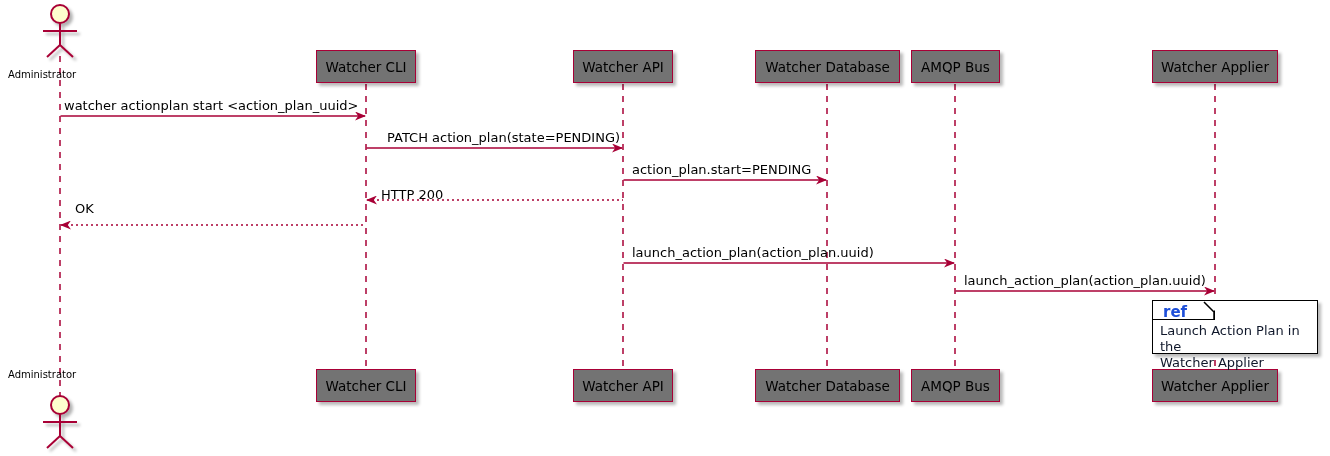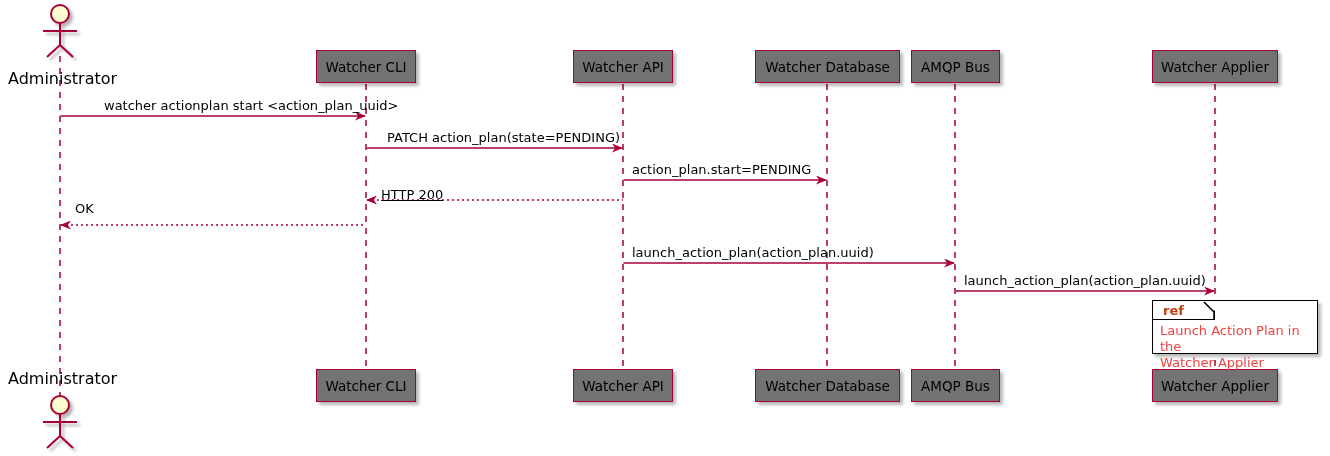--- a/index.html
+++ b/index.html
@@ -40,21 +40,21 @@
   }
   .participant-label {
     font-family: "DejaVu Sans", sans-serif;
     font-size: 13.5px;
     color: #000000;
     white-space: nowrap;
   }
   .actor-label {
     position: absolute;
     font-family: "DejaVu Sans", sans-serif;
-    font-size: 16px;
+    font-size: 10px;
     color: #000000;
     white-space: nowrap;
   }
   .ref-box {
     position: absolute;
     background: #FFFFFF;
     border: 1.5px solid #000000;
     box-sizing: border-box;
     box-shadow: 3px 3px 3px rgba(0,0,0,0.28);
   }
@@ -65,31 +65,31 @@
     box-sizing: border-box;
     background: #FFFFFF;
     border-right: 1.5px solid #000000;
     border-bottom: 1.5px solid #000000;
   }
   .ref-tab-text {
     position: absolute;
     left: 10px;
     top: 2px;
     font-family: "DejaVu Sans", sans-serif;
-    font-size: 13px;
+    font-size: 15px;
     font-weight: bold;
-    color: #c2410c;
+    color: #1d4ed8;
   }
   .ref-body {
     position: absolute;
     left: 7px;
     top: 22px;
     font-family: "DejaVu Sans", sans-serif;
     font-size: 13px;
-    color: #ef4444;
+    color: #0f172a;
     line-height: 16px;
     white-space: pre-line;
   }
 </style>
 </head>
 <body>
 
 <svg id="diagram" width="1330" height="456" viewBox="0 0 1330 456" xmlns="http://www.w3.org/2000/svg">
   <defs>
     <marker id="arrowhead" markerWidth="11" markerHeight="9" refX="10" refY="4.5" orient="auto" markerUnits="userSpaceOnUse">
@@ -166,24 +166,24 @@
 <div class="participant-box" style="left:755px; top:369px; width:145px; height:33px;">
   <span class="participant-label">Watcher Database</span>
 </div>
 <div class="participant-box" style="left:911px; top:369px; width:89px; height:33px;">
   <span class="participant-label">AMQP Bus</span>
 </div>
 <div class="participant-box" style="left:1152px; top:369px; width:126px; height:33px;">
   <span class="participant-label">Watcher Applier</span>
 </div>
 
-<div class="msg-label" style="left:64px; top:99px;margin-left:40px;">watcher actionplan start &lt;action_plan_uuid&gt;</div>
+<div class="msg-label" style="left:64px; top:99px;">watcher actionplan start &lt;action_plan_uuid&gt;</div>
 <div class="msg-label" style="left:375px; top:131px;margin-left:12px;">PATCH action_plan(state=PENDING)</div>
 <div class="msg-label" style="left:632px; top:163px;">action_plan.start=PENDING</div>
-<div class="msg-label" style="left:381px; top:188px;text-decoration:underline;">HTTP 200</div>
+<div class="msg-label" style="left:381px; top:188px;">HTTP 200</div>
 <div class="msg-label" style="left:75px; top:202px;">OK</div>
 <div class="msg-label" style="left:632px; top:246px;">launch_action_plan(action_plan.uuid)</div>
 <div class="msg-label" style="left:964px; top:274px;">launch_action_plan(action_plan.uuid)</div>
 
 <div class="ref-box" style="left:1152px; top:300px; width:166px; height:54px;">
   <div class="ref-tab" style="width:62px; clip-path: polygon(0 0, 52px 0, 62px 10px, 62px 19px, 0 19px);">
   </div>
   <svg style="position:absolute; left:50px; top:0px;" width="14" height="20" viewBox="0 0 14 20">
     <path d="M1,1 L11,11 L11,18" fill="none" stroke="#000000" stroke-width="1.5"></path>
   </svg>

